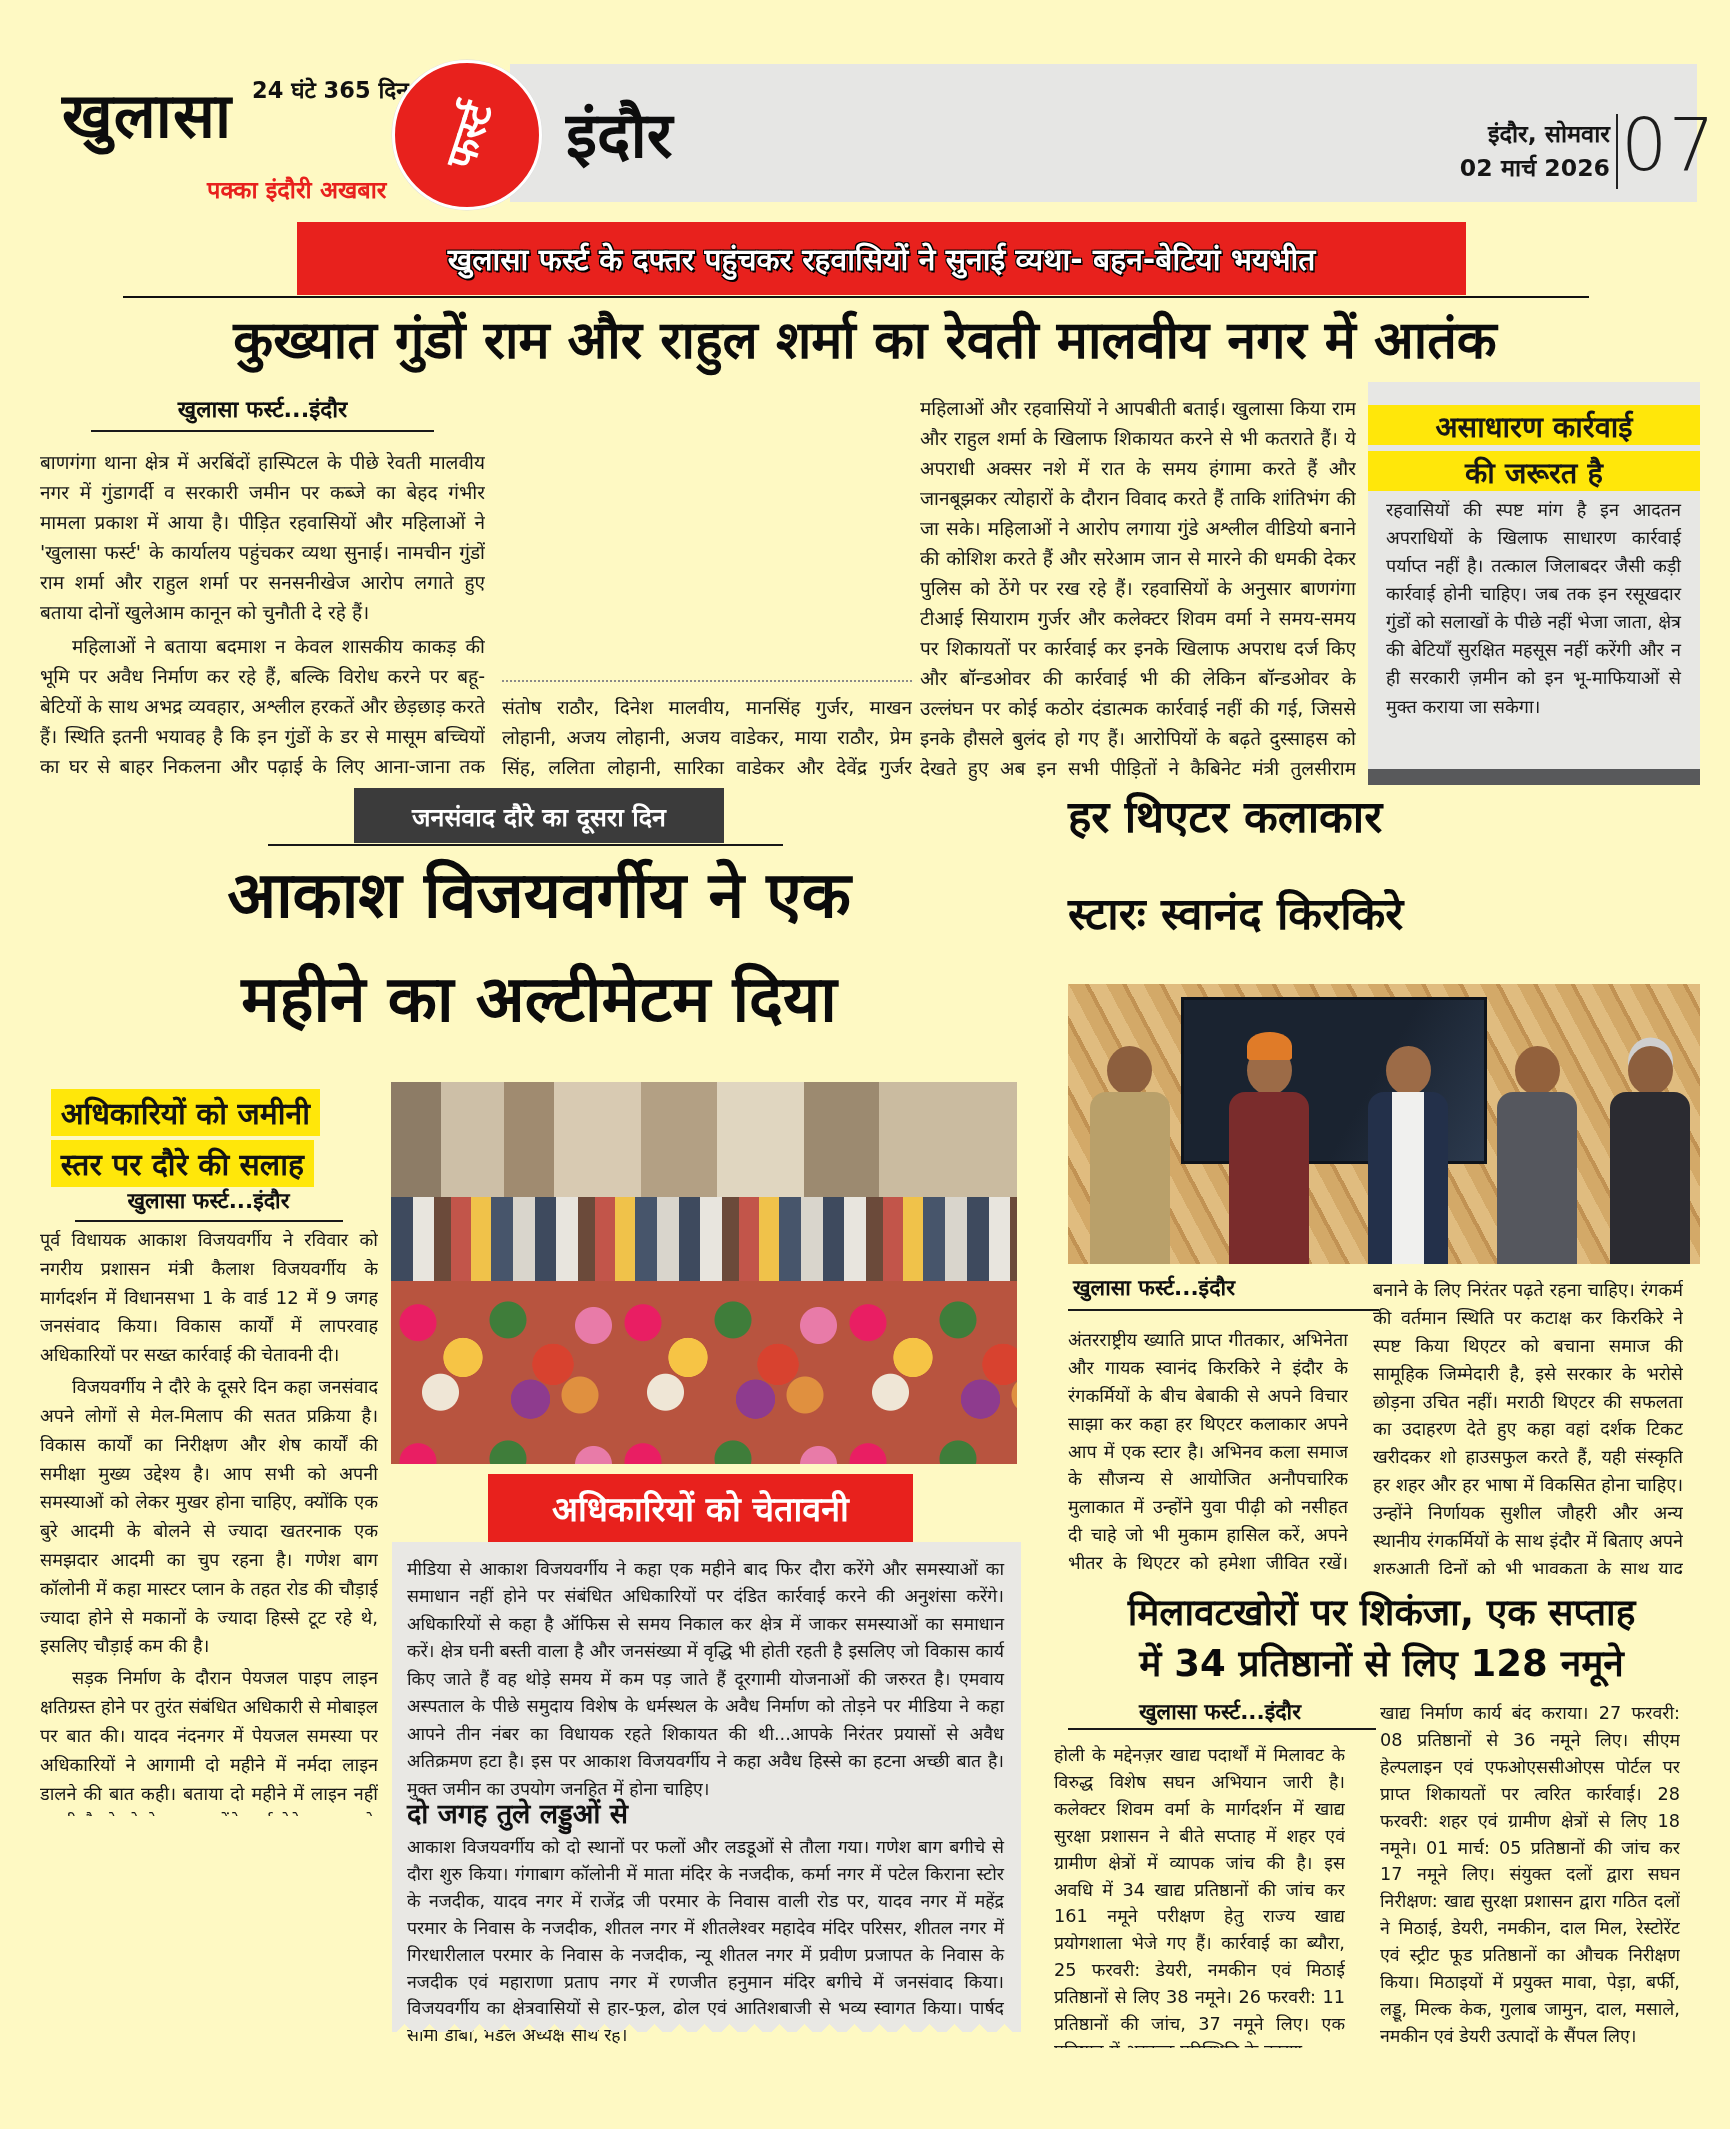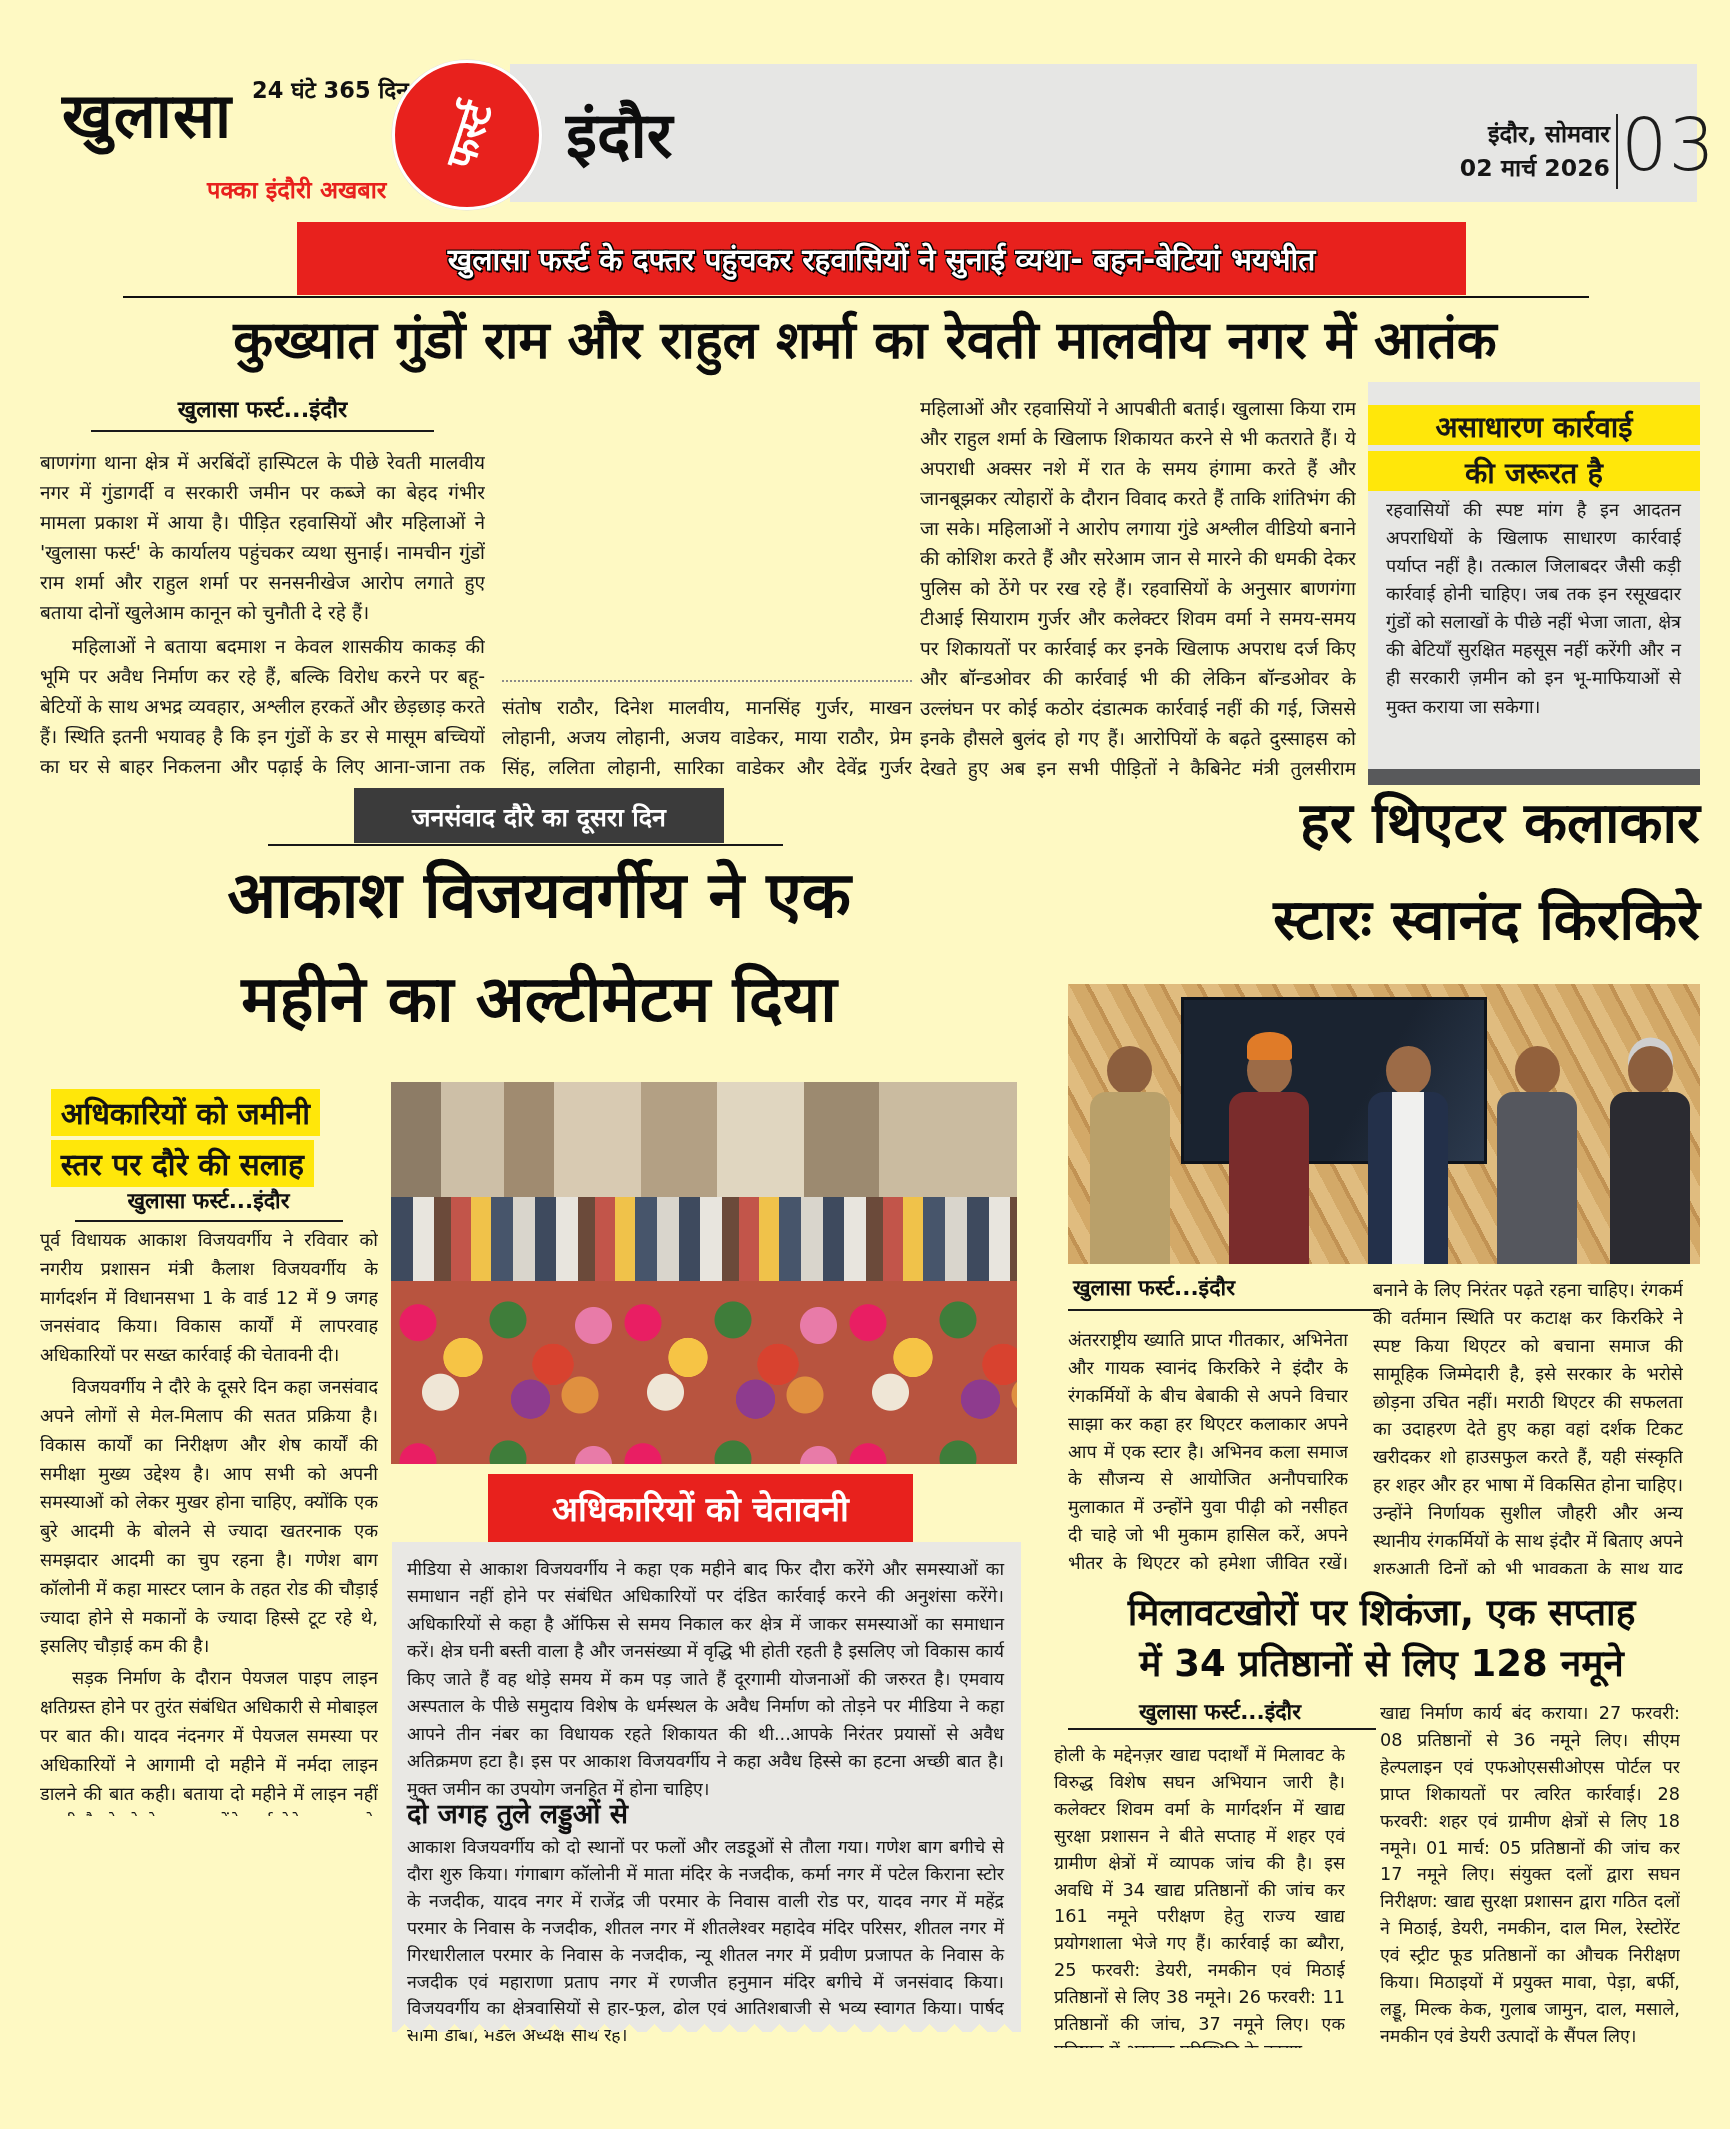--- a/index.html
+++ b/index.html
@@ -103,21 +103,21 @@
   .gray-box{left:392px;top:1542px;width:629px;height:476px;background:#e9e8e4;}
   .gb-body{position:absolute;left:15px;top:14px;width:597px;font-size:17.7px;line-height:1.55;text-align:justify;color:#171717;}
   .laddu-title{position:absolute;left:15px;top:252px;font-size:27px;font-weight:800;color:#101010;}
   .laddu-body{position:absolute;left:15px;top:292px;width:597px;font-size:17.7px;line-height:1.52;text-align:justify;color:#171717;}
   .torn{left:392px;top:2016px;width:629px;height:16px;
         background:
          linear-gradient(135deg,#e9e8e4 50%,transparent 50%) 0 0/25px 16px repeat-x,
          linear-gradient(45deg,transparent 50%,#e9e8e4 50%) 0 0/25px 16px repeat-x;}
 
   
-  .hl3{left:1068px;width:632px;text-align:right;font-weight:800;font-size:56px;line-height:1;color:#0b0b0b;}
+  .hl3{left:1068px;width:632px;text-align:left;font-weight:800;font-size:44px;line-height:1;color:#0b0b0b;}
   .hl3.l1{top:795px;}
   .hl3.l2{top:892px;}
   .photo-kirkire{left:1068px;top:984px;width:632px;height:280px;overflow:hidden;
       background:repeating-linear-gradient(62deg,#d3a968 0 14px,#c19253 14px 18px,#e0bc7f 18px 33px);}
   .tv{position:absolute;left:113px;top:13.4px;width:300px;height:161px;background:linear-gradient(120deg,#1a2330 60%,#2c3a4e);border:3.2px solid #0e131b;}
   .fig{position:absolute;bottom:0;width:80px;}
   .fig .head{margin:0 auto;width:45px;height:49px;border-radius:50%;background:#9c6b47;}
   .fig .torso{margin-top:-3.2px;width:80px;height:172px;border-radius:16px 16px 0 0;}
   .turban{position:absolute;left:17.7px;top:-14px;width:45px;height:28px;border-radius:50% 50% 10% 10%;background:#e07b28;}
 
@@ -148,21 +148,21 @@
   <div class="abs tagline-bottom">पक्का इंदौरी अखबार</div>
   <div class="abs logo-circle">
     <div class="abs logo-badge">फर्स्ट</div>
   </div>
   <div class="abs city-name">इंदौर</div>
   <div class="abs dateline">
     <div>इंदौर, सोमवार</div>
     <div>02 मार्च 2026</div>
   </div>
   <div class="abs date-divider"></div>
-  <div class="abs page-number">03</div>
+  <div class="abs page-number">07</div>
 
   <div class="abs red-banner">
     <div class="t">खुलासा फर्स्ट के दफ्तर पहुंचकर रहवासियों ने सुनाई व्यथा- बहन-बेटियां भयभीत</div>
   </div>
   <div class="abs rule-banner"></div>
   <div class="abs headline1 center">कुख्यात गुंडों राम और राहुल शर्मा का रेवती मालवीय नगर में आतंक</div>
 
   <div class="abs s1-col1">
     <div class="center byline">खुलासा फर्स्ट...इंदौर</div>
     <div class="byline-rule" style="width:343px;"></div>

